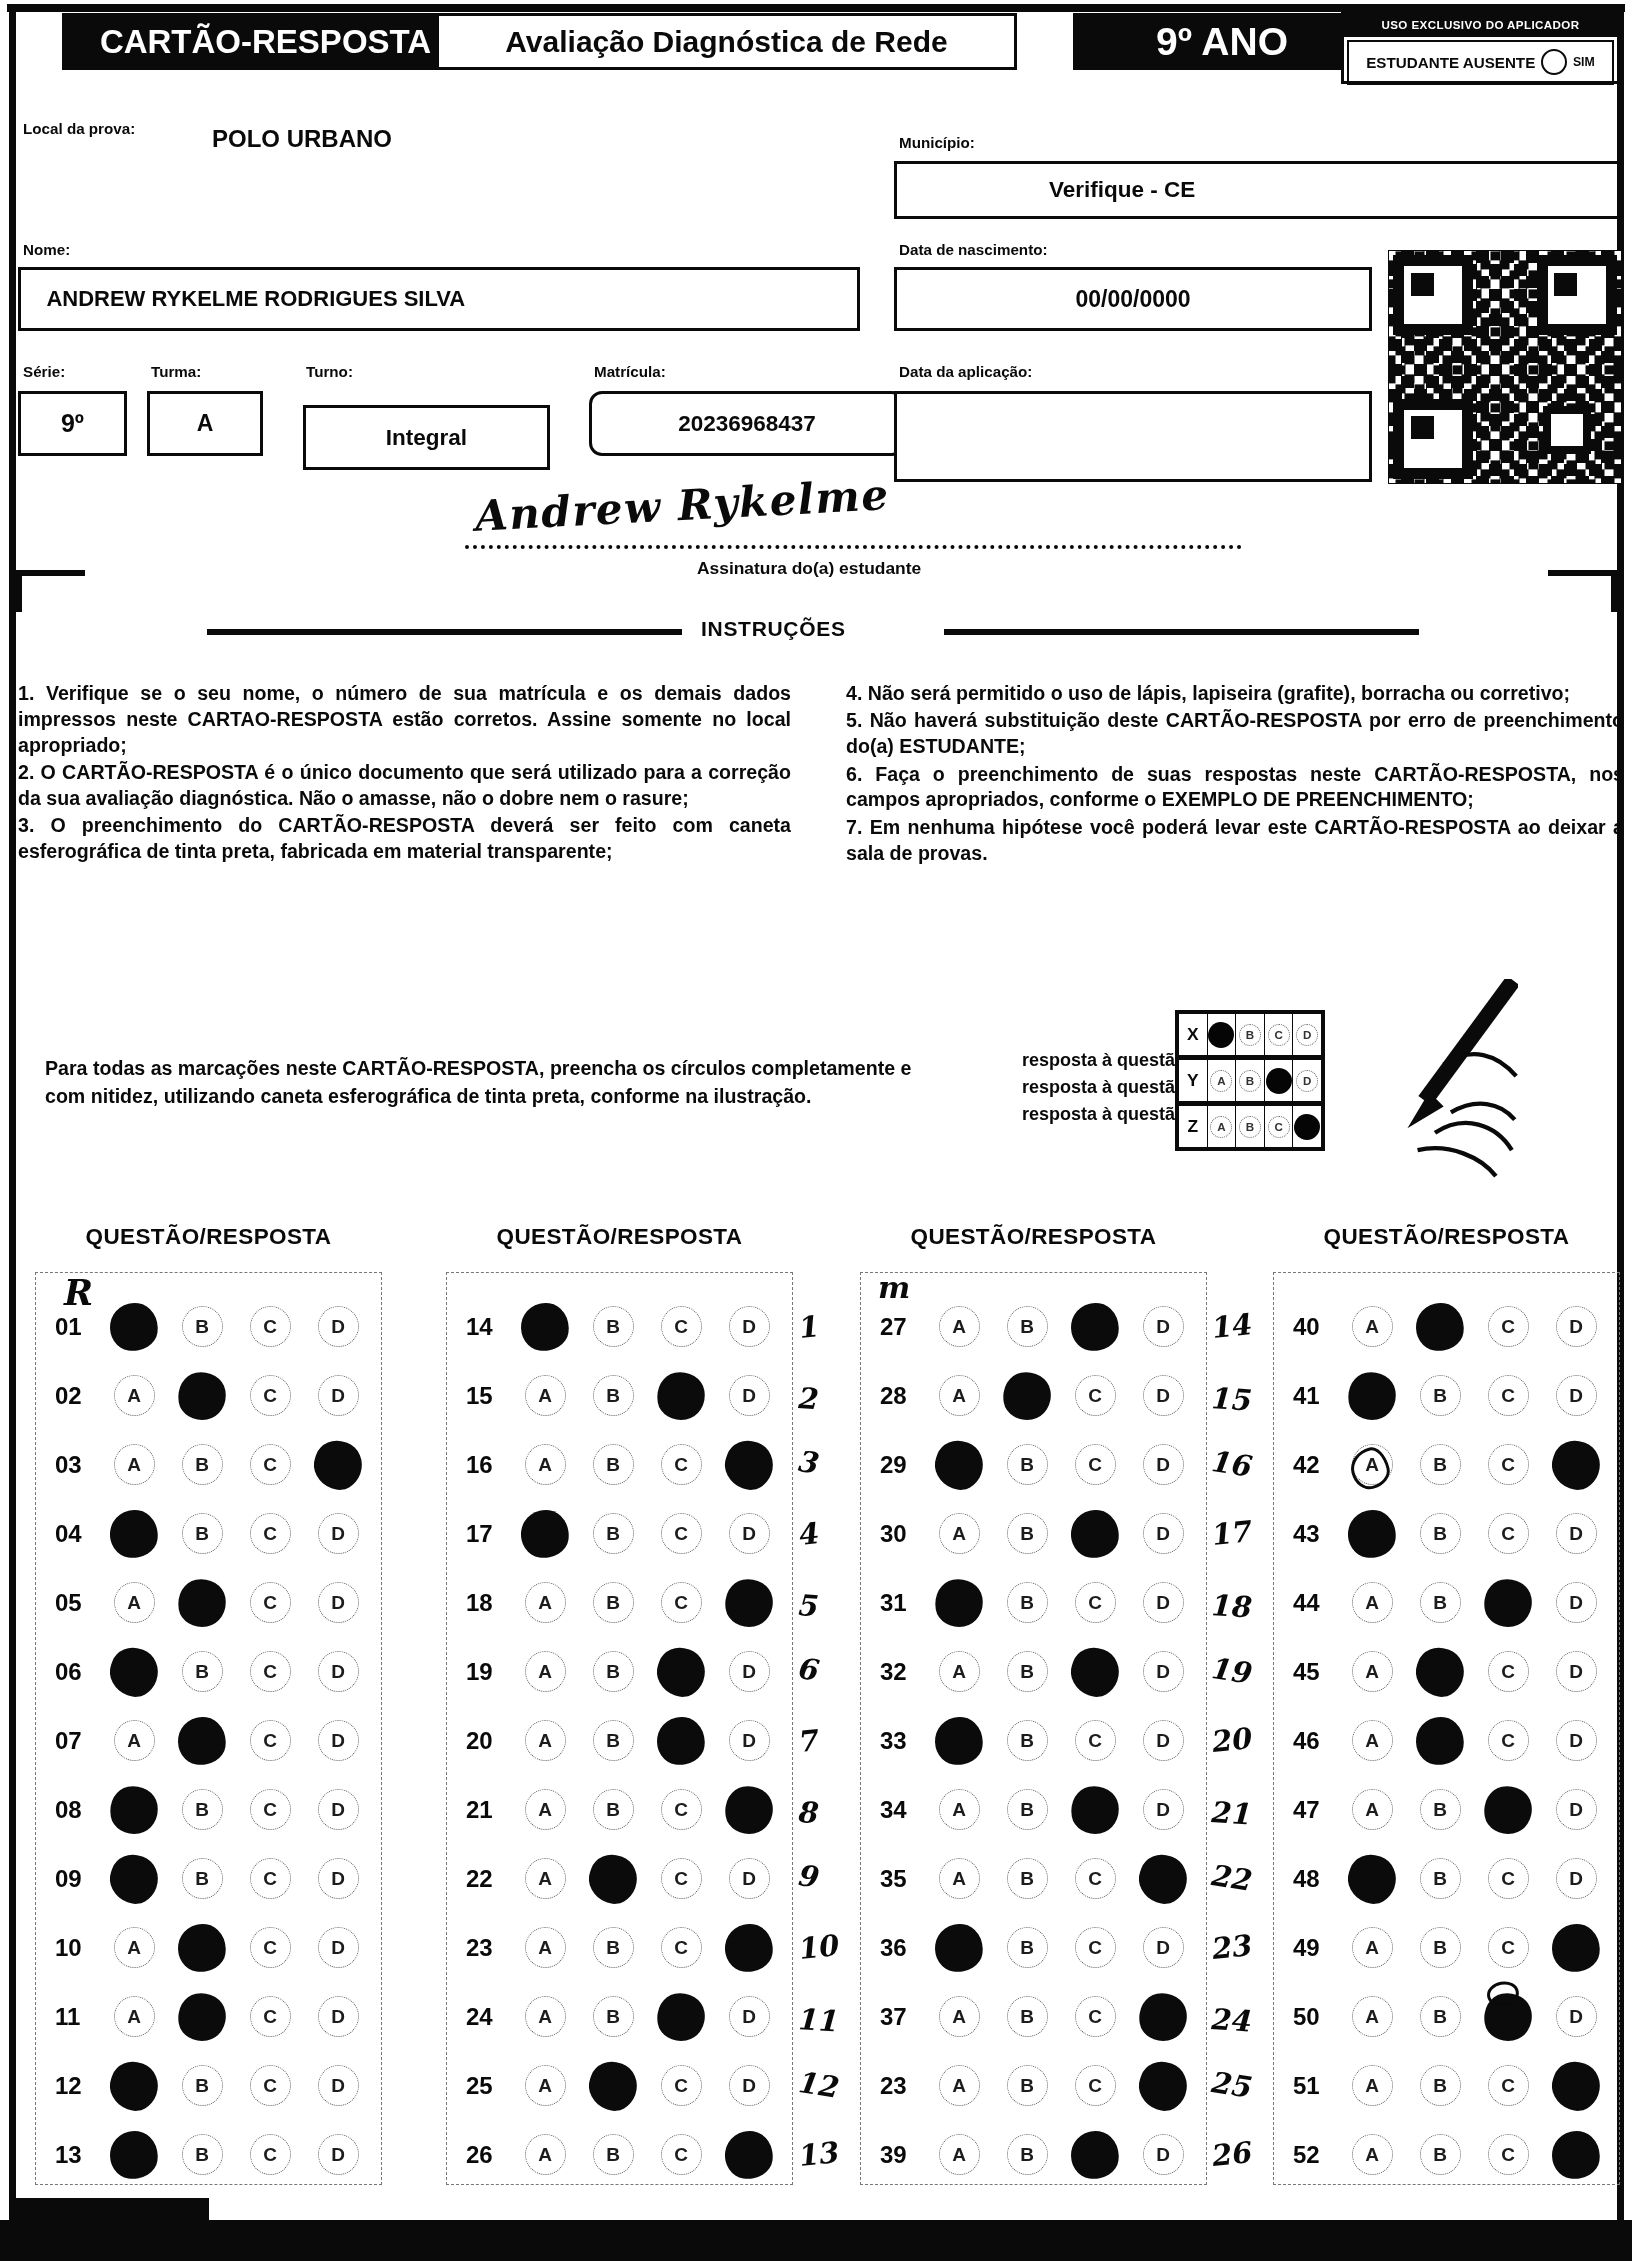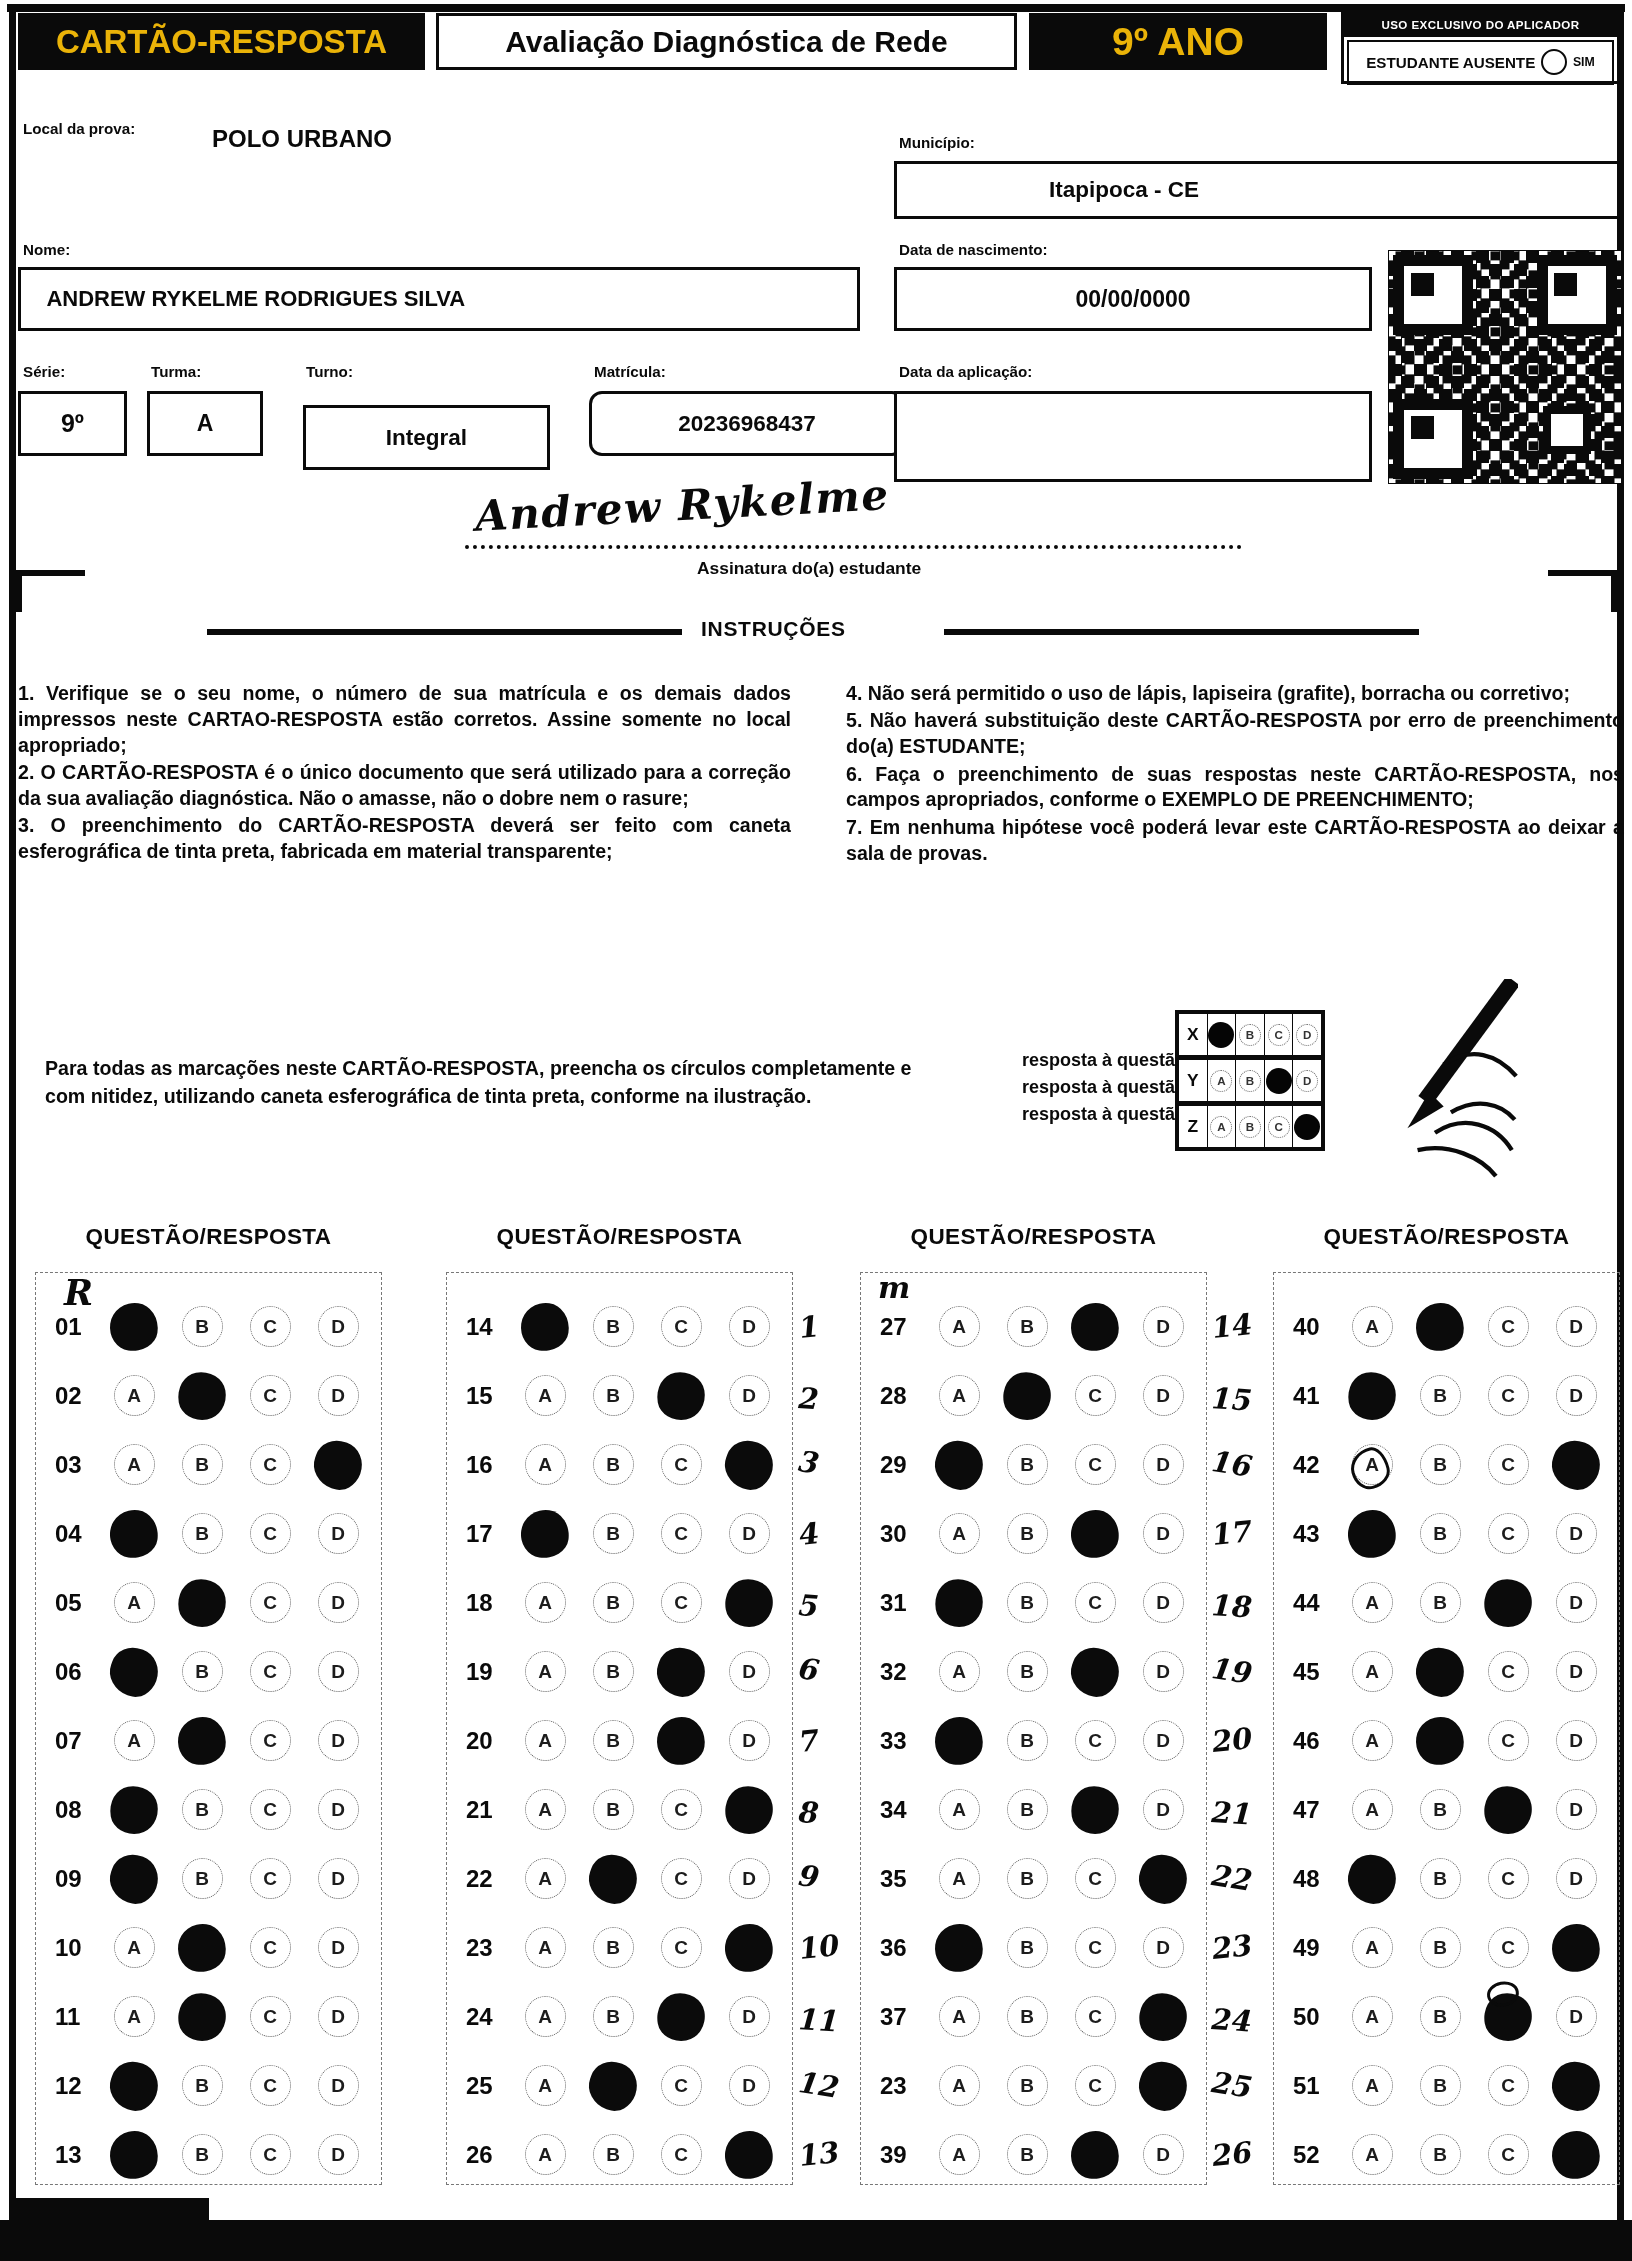--- a/index.html
+++ b/index.html
@@ -1,19 +1,19 @@
 <!DOCTYPE html>
 <html style="font-size:11.6px"><head>
 <meta charset="utf-8">
 <style>
   html,body{margin:0;padding:0;background:#e8e8e8;}
   #sheet{position:relative;width:1633px;height:2261px;background:#fff;color:#0a0a0a;
          font-family:"Liberation Sans",sans-serif;overflow:hidden;}
   .abs{position:absolute;box-sizing:border-box;}
-  .blackbox{background:#0a0a0a;color:#eab308;display:flex;align-items:center;justify-content:center;font-weight:bold;}
+  .blackbox{background:#0a0a0a;color:#ffffff;display:flex;align-items:center;justify-content:center;font-weight:bold;margin-left:44px;}
   .whitebox{background:#fff;color:#0a0a0a;border:3.6px solid #0a0a0a;display:flex;align-items:center;justify-content:center;font-weight:bold;}
   .fieldbox{border:3.6px solid #0a0a0a;background:#fff;display:flex;align-items:center;font-weight:bold;}
   .lbl{font-weight:bold;font-size:15.2px;}
   .val{font-weight:bold;font-size:22px;}
   
   .rule{background:#0a0a0a;}
   
   #staff-title{background:#0a0a0a;color:#fff;font-weight:bold;font-size:11.6px;height:25px;display:flex;align-items:center;justify-content:center;letter-spacing:0.4px;}
   #staff-body{display:flex;align-items:center;justify-content:center;gap:5.8px;height:41px;border:2.2px solid #0a0a0a;margin:2.9px;}
   .circle{display:inline-block;width:22px;height:22px;border:2.2px solid #0a0a0a;border-radius:50%;background:#fff;}
@@ -88,21 +88,21 @@
     <div id="staff-body">
       <span style="font-weight:bold;font-size:15.2px;">ESTUDANTE AUSENTE</span>
       <span class="circle"></span>
       <span style="font-weight:bold;font-size:12.3px;">SIM</span>
     </div>
   </div>
 
   <div class="abs lbl" style="left:23px;top:120px;">Local da prova:</div>
   <div class="abs val" style="left:212px;top:125px;font-size:24px;">POLO URBANO</div>
   <div class="abs lbl" style="left:899px;top:134px;">Município:</div>
-  <div class="abs fieldbox" style="left:894px;top:161px;width:726px;height:58px;padding-left:152px;font-size:22.5px;">Itapipoca - CE</div>
+  <div class="abs fieldbox" style="left:894px;top:161px;width:726px;height:58px;padding-left:152px;font-size:22.5px;">Verifique - CE</div>
 
   <div class="abs lbl" style="left:23px;top:241px;">Nome:</div>
   <div class="abs lbl" style="left:899px;top:241px;">Data de nascimento:</div>
   <div class="abs fieldbox" style="left:18px;top:267px;width:842px;height:64px;padding-left:25.4px;font-size:22px;">ANDREW RYKELME RODRIGUES SILVA</div>
   <div class="abs fieldbox" style="left:894px;top:267px;width:478px;height:64px;justify-content:center;font-size:23px;">00/00/0000</div>
 
   <div id="qr" class="abs" style="left:1388px;top:250px;width:234px;height:234px;">
     <span class="qr-f" style="left:4.4px;top:4.4px;"></span>
     <span class="qr-f" style="right:4.4px;top:4.4px;"></span>
     <span class="qr-f" style="left:4.4px;bottom:4.4px;"></span>

